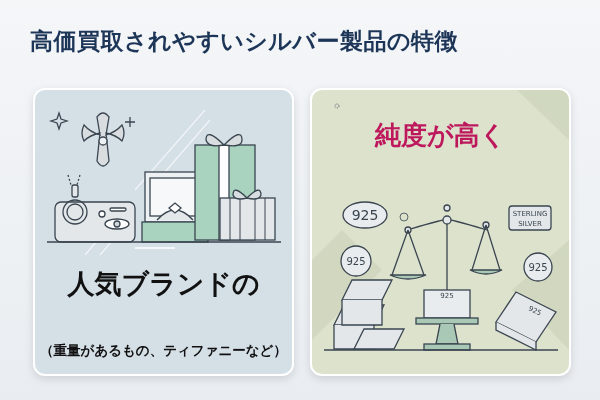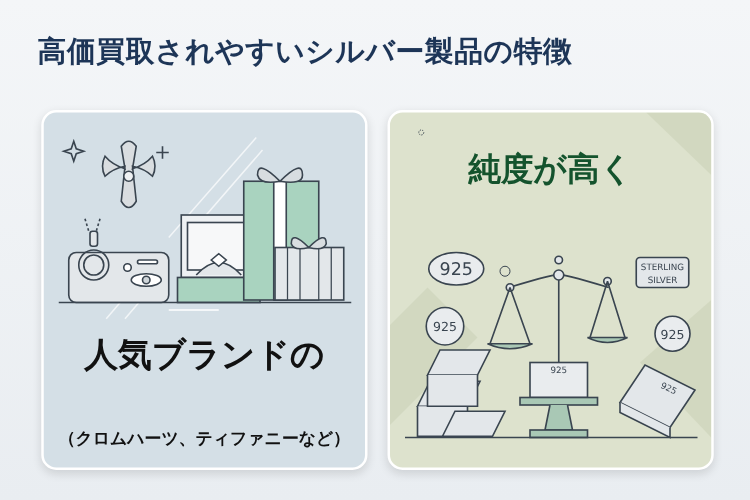--- a/index.html
+++ b/index.html
@@ -6,21 +6,21 @@
   body{width:600px;height:400px;overflow:hidden;background:linear-gradient(180deg,#f4f6f8 0%,#e9edf1 100%);font-family:"DejaVu Sans","Liberation Sans",sans-serif;position:relative;}
   .title{position:absolute;left:0;top:26px;width:488px;text-align:center;font-size:23px;font-weight:bold;color:#1d3557;letter-spacing:0.5px;}
   .card{position:absolute;top:88px;width:257px;height:284px;border-radius:12px;border:2px solid #fff;box-shadow:0 3px 8px rgba(0,0,0,0.12);overflow:hidden;}
   .card.left{left:33px;background:#d4dfe6;}
   .card.right{left:310px;background:#dde2cd;}
   .card svg.art{position:absolute;left:0;top:0;}
   .left-h1{position:absolute;left:0;width:257px;text-align:center;font-weight:bold;color:#111;}
   .l1{top:176px;font-size:27px;}
   .l2{top:212px;font-size:27px;}
   .l3{top:252px;font-size:13.5px;font-weight:bold;}
-  .r1{position:absolute;left:0;width:257px;text-align:center;font-weight:bold;color:#14532d;font-size:26px;}
+  .r1{position:absolute;left:0;width:257px;text-align:center;font-weight:bold;color:#be185d;font-size:26px;}
   .r1.a{top:28px;}
   .r1.b{top:62px;}
 </style>
 </head>
 <body>
 
 <div class="title">高価買取されやすいシルバー製品の特徴</div>
 
 <div class="card left">
   <svg class="art" width="257" height="284" viewBox="0 0 257 284">
@@ -73,21 +73,21 @@
           <line x1="205" y1="108" x2="205" y2="150"></line>
           <line x1="220" y1="108" x2="220" y2="150"></line>
           <line x1="230" y1="108" x2="230" y2="150"></line>
         </g>
       <path d="M212 108 q-14 -14 -14 -3 q2 6 14 3 q12 3 14 -3 q0 -11 -14 3" fill="#d8dde0"></path>
     </g>
     <line x1="12" y1="152" x2="246" y2="152" stroke="#3a4550" stroke-width="1.3"></line>
     <line x1="100" y1="158" x2="140" y2="158" stroke="#fff" stroke-width="1.3"></line>
   </svg>
   <div class="left-h1 l1">人気ブランドの</div>
-  <div class="left-h1 l3">（クロムハーツ、ティファニーなど）</div>
+  <div class="left-h1 l3">（重量があるもの、ティファニーなど）</div>
 </div>
 
 <div class="card right">
   <svg class="art" width="257" height="284" viewBox="0 0 257 284">
     <g fill="#cfd6bd" opacity="0.8">
       <polygon points="205,0 257,0 257,50"></polygon>
       <polygon points="0,170 30,140 70,180 0,250"></polygon>
       <polygon points="200,200 257,150 257,260"></polygon>
     </g>
     <circle cx="25" cy="16" r="2" stroke="#3a4550" fill="none" stroke-width="0.8" stroke-dasharray="1 1"></circle>

